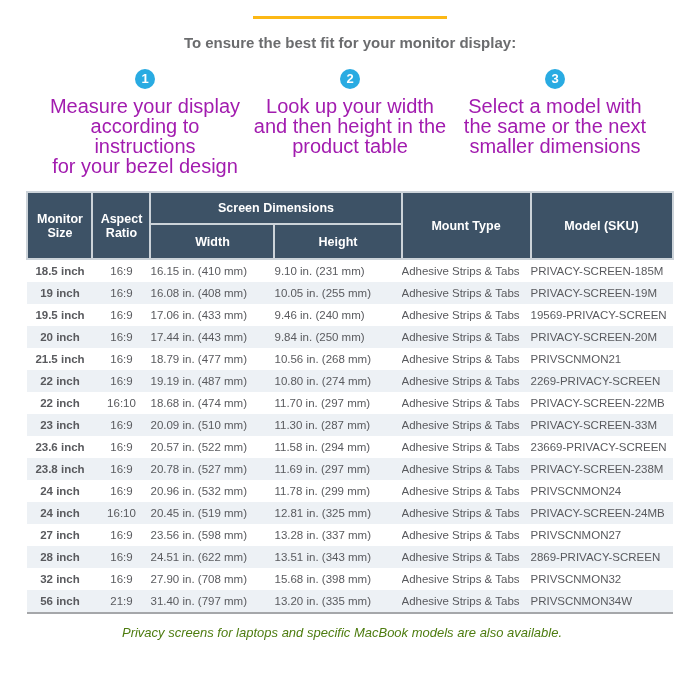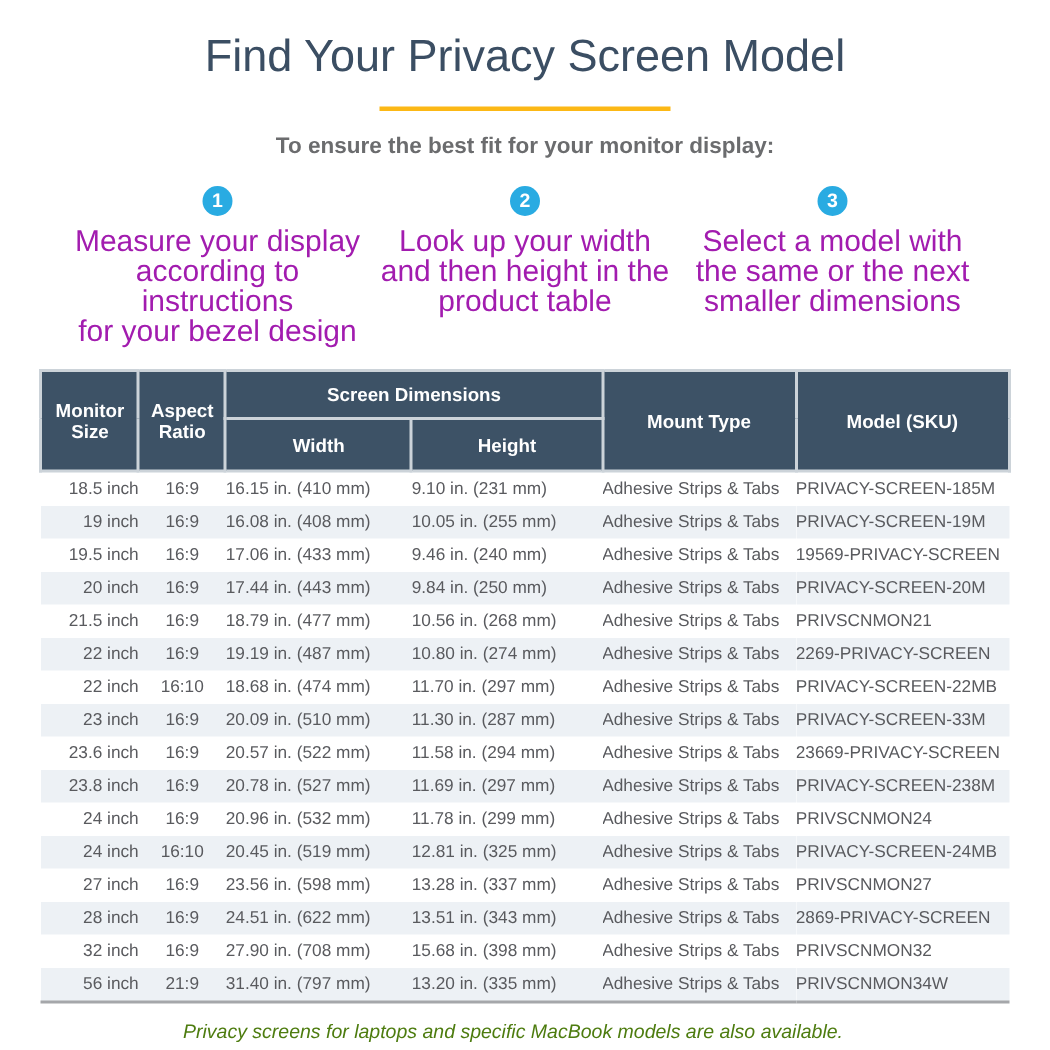--- a/index.html
+++ b/index.html
@@ -86,40 +86,39 @@
     font-size: 11.5px;
     color: #595a5e;
     height: 22px;
     padding: 0;
     white-space: nowrap;
     overflow: hidden;
     vertical-align: middle;
   }
   table.model-table tbody tr:nth-child(even) { background: #edf1f5; }
   table.model-table tbody tr:nth-child(odd)  { background: #ffffff; }
-  td.c-size   { text-align: right; padding-left: 9px; }
+  td.c-size   { text-align: center; padding-left: 9px; font-weight: bold; }
   td.c-ratio  { text-align: center; }
   td.c-width  { text-align: left; padding-left: 12px; }
   td.c-height { text-align: left; padding-left: 11px; }
   td.c-mount  { text-align: left; padding-left: 11px; }
   td.c-model  { text-align: left; padding-left: 17px; }
   .footer-note {
     margin: 11px 16px 0 0;
     text-align: center;
     font-size: 13px;
     font-style: italic;
     color: #4d7c0f;
   }
 </style>
 </head>
 <body>
 
 <div class="page">
 
-  <h1 class="title">Find Your Privacy Screen Model</h1>
   <div class="title-rule"></div>
 
   <p class="subtitle">To ensure the best fit for your monitor display:</p>
 
   <div class="steps">
     <div class="step">
       <div class="step-badge">1</div>
       <div class="step-line">Measure your display</div>
       <div class="step-line">according to instructions</div>
       <div class="step-line">for your bezel design</div>

